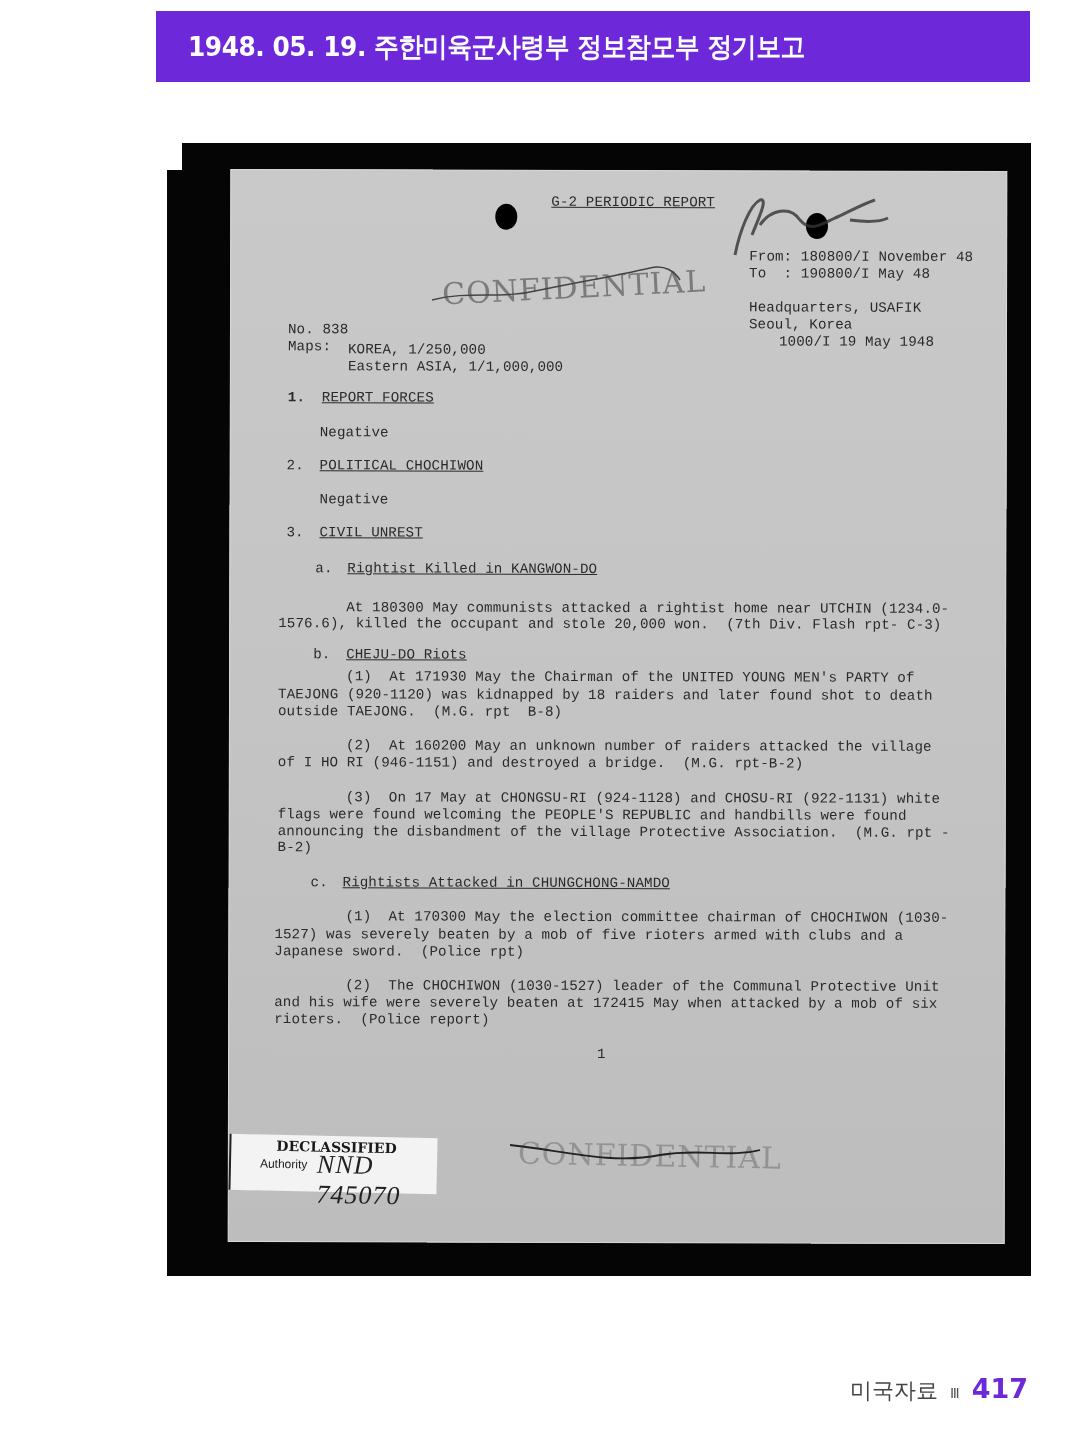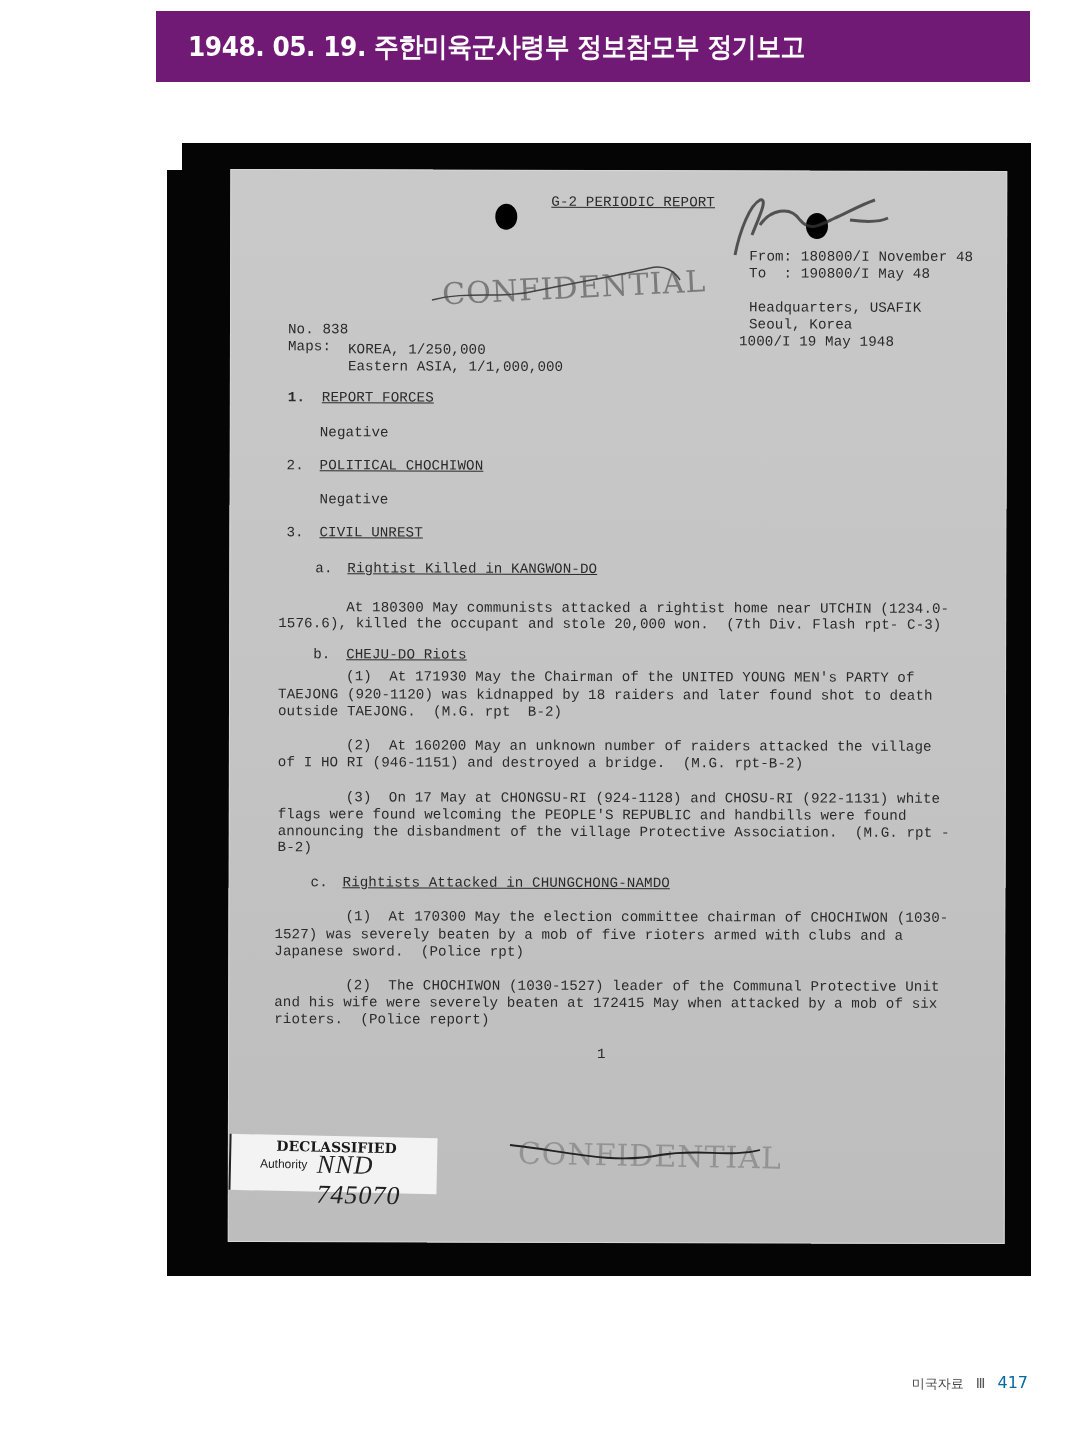--- a/index.html
+++ b/index.html
@@ -3,21 +3,21 @@
   <meta charset="utf-8">
   <style>
     html, body { margin: 0; padding: 0; }
     body {
       width: 1080px; height: 1439px; position: relative;
       background: #ffffff; overflow: hidden;
       font-family: "DejaVu Sans", "Liberation Sans", sans-serif;
     }
     .title-bar {
       position: absolute; left: 156px; top: 11px; width: 874px; height: 71px;
-      background: #701a75; color: #fff;
+      background: #6d28d9; color: #fff;
       display: flex; align-items: center;
       box-sizing: border-box; padding-left: 32px;
     }
     .title-bar span {
       font-size: 27px; font-weight: bold; letter-spacing: -0.5px;
       transform: scaleX(0.92); transform-origin: left center; display: inline-block;
     }
     .scan-frame {
       position: absolute; background: #050505;
     }
@@ -54,23 +54,23 @@
     }
     .declass .d3 {
       position: absolute; left: 86px; top: 14px; font-family: "Liberation Serif", serif;
       font-style: italic; font-size: 26px; color: #222; letter-spacing: 1px;
     }
     .footer {
       position: absolute; right: 52px; top: 1373px;
       display: flex; align-items: baseline; gap: 12px;
       font-family: "DejaVu Sans", sans-serif; color: #333;
     }
-    .footer .book { font-size: 13px; color: #444; }
+    .footer .book { font-size: 22px; color: #444; }
     .footer .sep { font-size: 14px; color: #555; }
-    .footer .pg { font-size: 16px; font-weight: normal; color: #0369a1; }
+    .footer .pg { font-size: 27px; font-weight: bold; color: #6d28d9; }
     svg.over { position: absolute; left: 0; top: 0; }
   </style>
 </head>
 <body>
 
 <div class="title-bar">
   <span>1948. 05. 19. 주한미육군사령부 정보참모부 정기보고</span>
 </div>
 
 <div class="scan-frame frame-top"></div>
@@ -82,21 +82,21 @@
 
   <div class="tw ul" style="left:321px; top:24px;">G-2 PERIODIC REPORT</div>
 
   <div class="tw" style="left:519px; top:78px;">From: 180800/I November 48</div>
   <div class="tw" style="left:519px; top:95px;">To  : 190800/I May 48</div>
 
   <div class="stamp" style="left:212px; top:100px; transform:rotate(-3deg);">CONFIDENTIAL</div>
 
   <div class="tw" style="left:519px; top:129px;">Headquarters, USAFIK</div>
   <div class="tw" style="left:519px; top:146px;">Seoul, Korea</div>
-  <div class="tw" style="left:509px; top:163px;">1000/I 19 May 1948</div>
+  <div class="tw" style="left:549px; top:163px;">1000/I 19 May 1948</div>
 
   <div class="tw" style="left:58px; top:152px;text-align:center;">No. 838</div>
   <div class="tw" style="left:58px; top:169px;">Maps:</div>
   <div class="tw" style="left:118px; top:172px;">KOREA, 1/250,000</div>
   <div class="tw" style="left:118px; top:189px;">Eastern ASIA, 1/1,000,000</div>
 
   <div class="tw" style="left:58px; top:220px; font-weight:bold;">1.</div>
   <div class="tw ul" style="left:92px; top:220px;">REPORT FORCES</div>
   <div class="tw" style="left:90px; top:255px;">Negative</div>
 
@@ -110,21 +110,21 @@
   <div class="tw" style="left:86px; top:391px;">a.</div>
   <div class="tw ul" style="left:118px; top:391px;">Rightist Killed in KANGWON-DO</div>
   <div class="tw" style="left:117px; top:430px;">At 180300 May communists attacked a rightist home near UTCHIN (1234.0-</div>
   <div class="tw" style="left:49px; top:446px;">1576.6), killed the occupant and stole 20,000 won.  (7th Div. Flash rpt- C-3)</div>
 
   <div class="tw" style="left:84px; top:477px;">b.</div>
   <div class="tw ul" style="left:117px; top:477px;">CHEJU-DO Riots</div>
 
   <div class="tw" style="left:117px; top:499px;">(1)  At 171930 May the Chairman of the UNITED YOUNG MEN's PARTY of</div>
   <div class="tw" style="left:49px; top:517px;">TAEJONG (920-1120) was kidnapped by 18 raiders and later found shot to death</div>
-  <div class="tw" style="left:49px; top:534px;">outside TAEJONG.  (M.G. rpt  B-2)</div>
+  <div class="tw" style="left:49px; top:534px;">outside TAEJONG.  (M.G. rpt  B-8)</div>
 
   <div class="tw" style="left:117px; top:568px;">(2)  At 160200 May an unknown number of raiders attacked the village</div>
   <div class="tw" style="left:49px; top:585px;">of I HO RI (946-1151) and destroyed a bridge.  (M.G. rpt-B-2)</div>
 
   <div class="tw" style="left:117px; top:620px;">(3)  On 17 May at CHONGSU-RI (924-1128) and CHOSU-RI (922-1131) white</div>
   <div class="tw" style="left:49px; top:637px;">flags were found welcoming the PEOPLE'S REPUBLIC and handbills were found</div>
   <div class="tw" style="left:49px; top:654px;">announcing the disbandment of the village Protective Association.  (M.G. rpt -</div>
   <div class="tw" style="left:49px; top:670px;">B-2)</div>
 
   <div class="tw" style="left:82px; top:705px;">c.</div>

